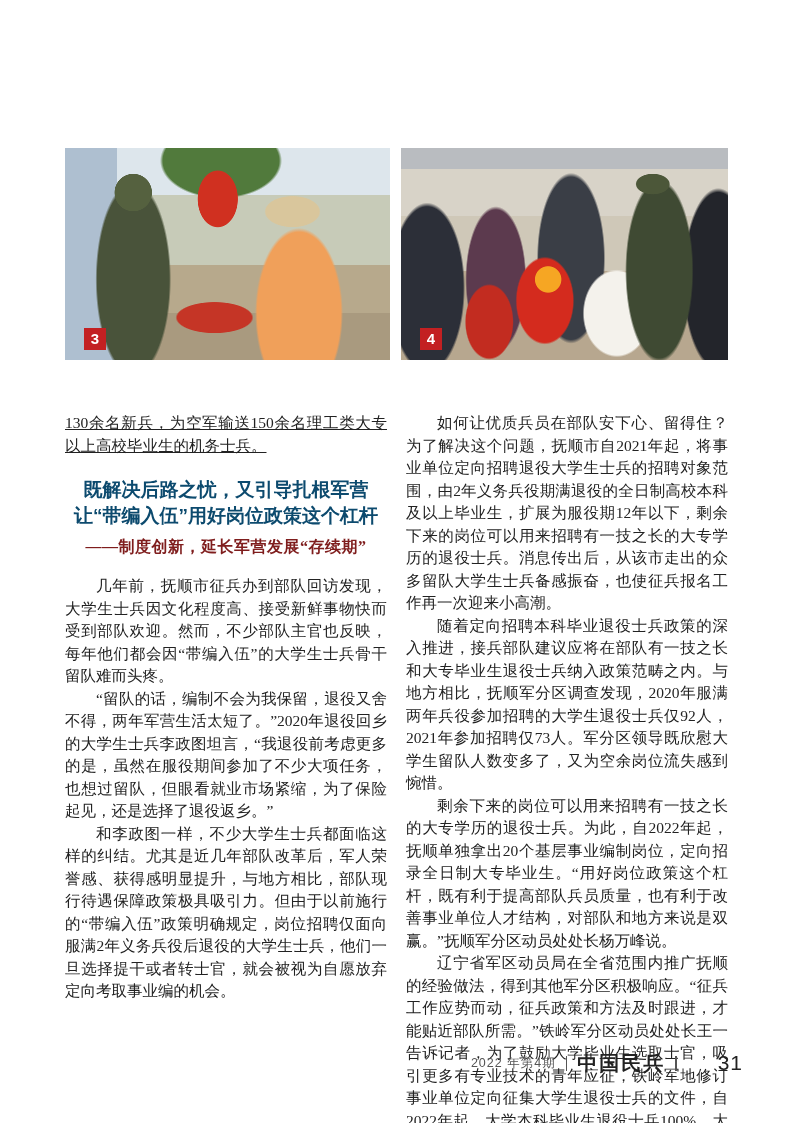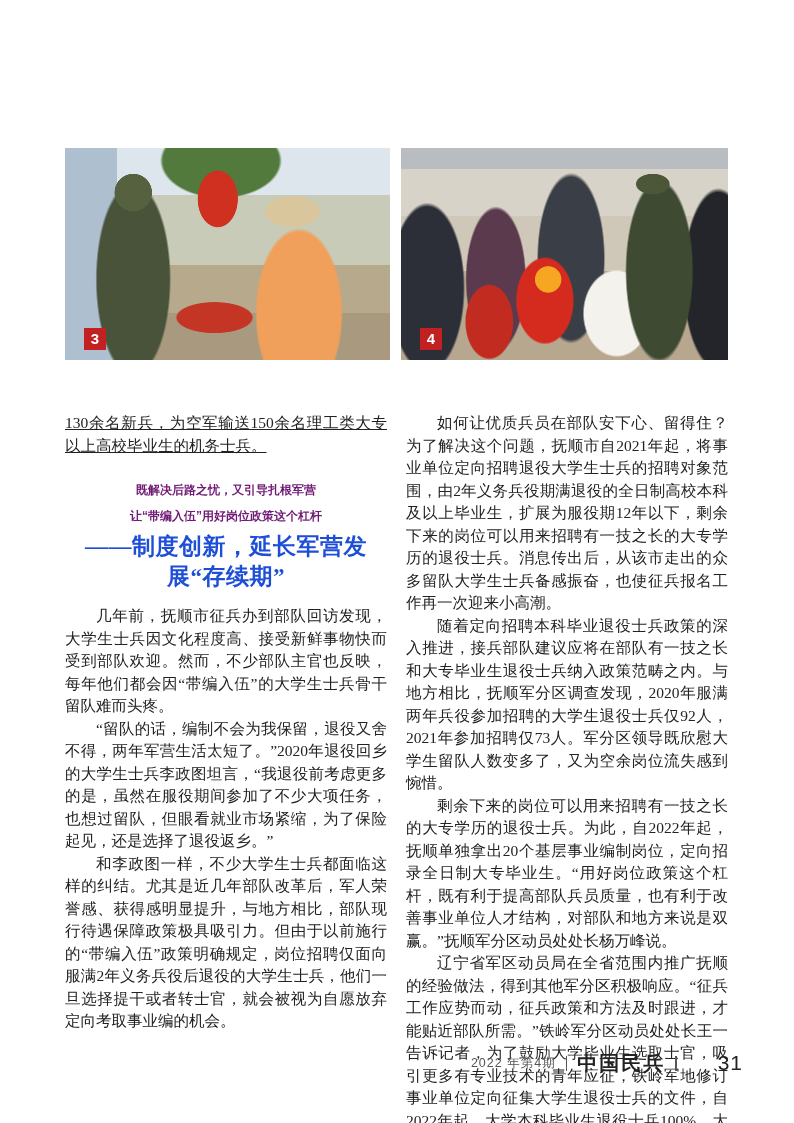--- a/index.html
+++ b/index.html
@@ -45,26 +45,26 @@
     font:bold 15px/22px "Liberation Sans","DejaVu Sans",sans-serif;
   }
   
   .col{position:absolute;top:412px;width:322px;font-size:15.5px;line-height:22.5px;text-align:justify;}
   .col-left{left:65px;}
   .col-right{left:406px;}
   .col p{margin:0;text-indent:2em;}
   .col p.intro{text-indent:0;text-decoration:underline;}
   .headline{margin:20px 0 13px;text-align:center;}
   .headline-red{
-    color:#701a75;
+    color:#0c4a6e;
     font-family:"Liberation Sans","DejaVu Sans",sans-serif;
-    font-weight:bold;font-size:12px;line-height:26px;
+    font-weight:bold;font-size:19px;line-height:26px;
   }
   .headline-sub{
-    color:#1d4ed8;font-weight:bold;font-size:23px;line-height:30px;margin-top:3px;
+    color:#7f1d1d;font-weight:bold;font-size:16px;line-height:30px;margin-top:3px;
     letter-spacing:.5px;
   }
   
   .footer{
     position:absolute;right:51px;top:1050px;height:26px;
     display:flex;align-items:center;gap:10px;
     font-family:"Liberation Sans","DejaVu Sans",sans-serif;
   }
   .footer .issue{font-size:12.5px;color:#555;letter-spacing:1px;}
   .footer .mag{font-size:20px;font-weight:bold;color:#222;letter-spacing:2px;}

